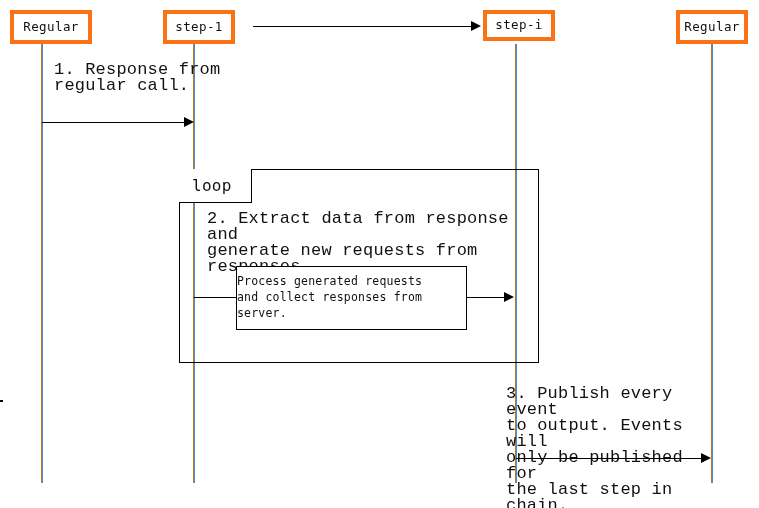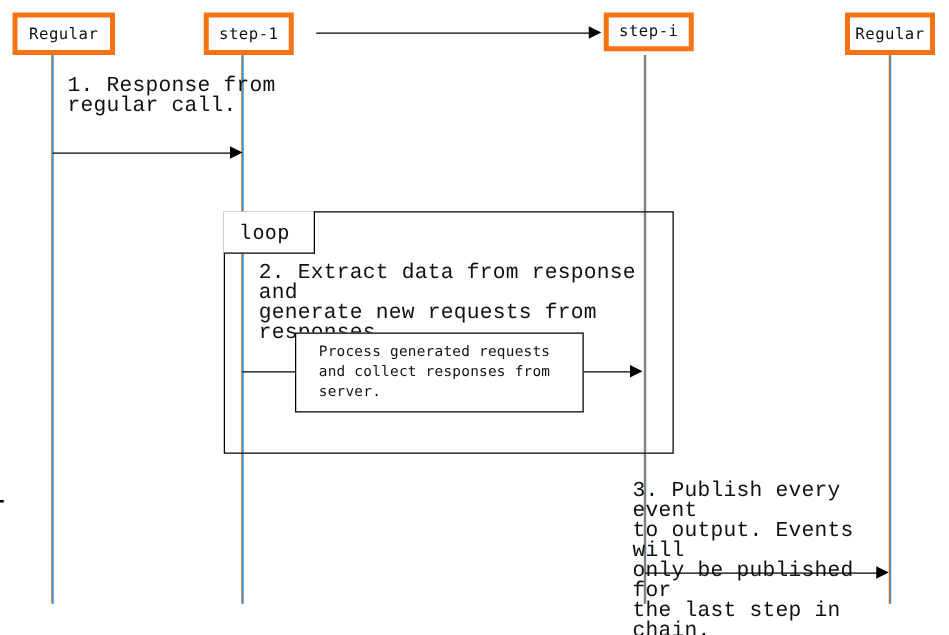--- a/index.html
+++ b/index.html
@@ -89,21 +89,21 @@
     letter-spacing: 0.3px;
     color: #111111;
   }
 
   
   .note-box {
     position: absolute;
     box-sizing: border-box;
     border: 1px solid #000000;
     background: #ffffff;
-    padding: 6px 8px 6px 18px;
+    padding: 6px 8px 6px 0;
     font-size: 11.5px;
     line-height: 16px;
     white-space: pre-line;
     color: #111111;
     letter-spacing: 0.2px;
   }
 
   .edge-artifact {
     position: absolute;
     background: #000000;

